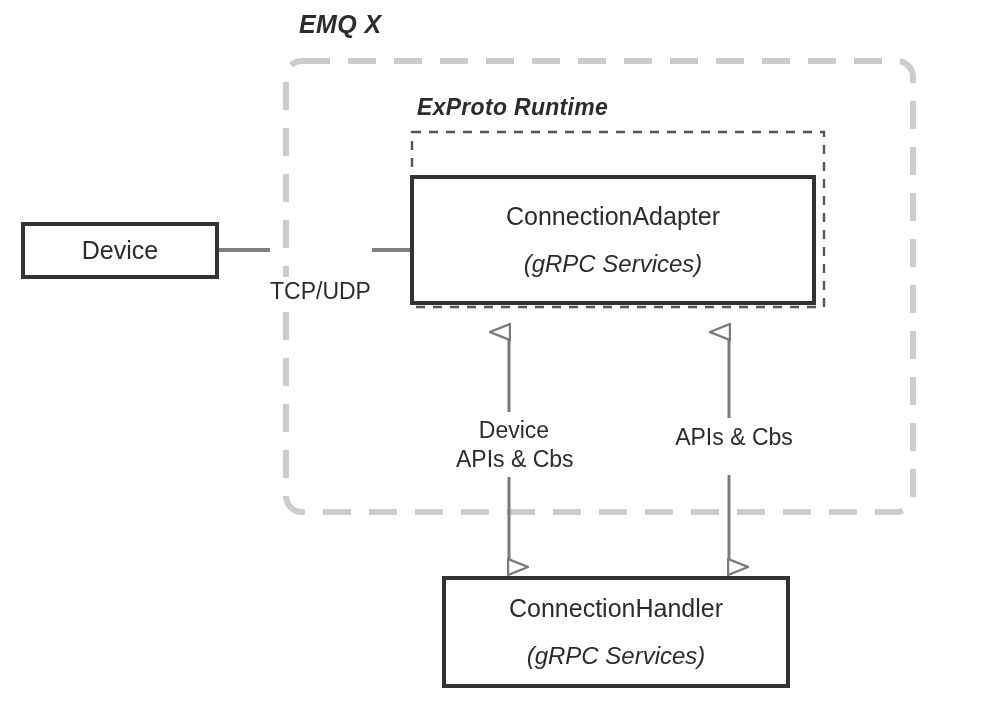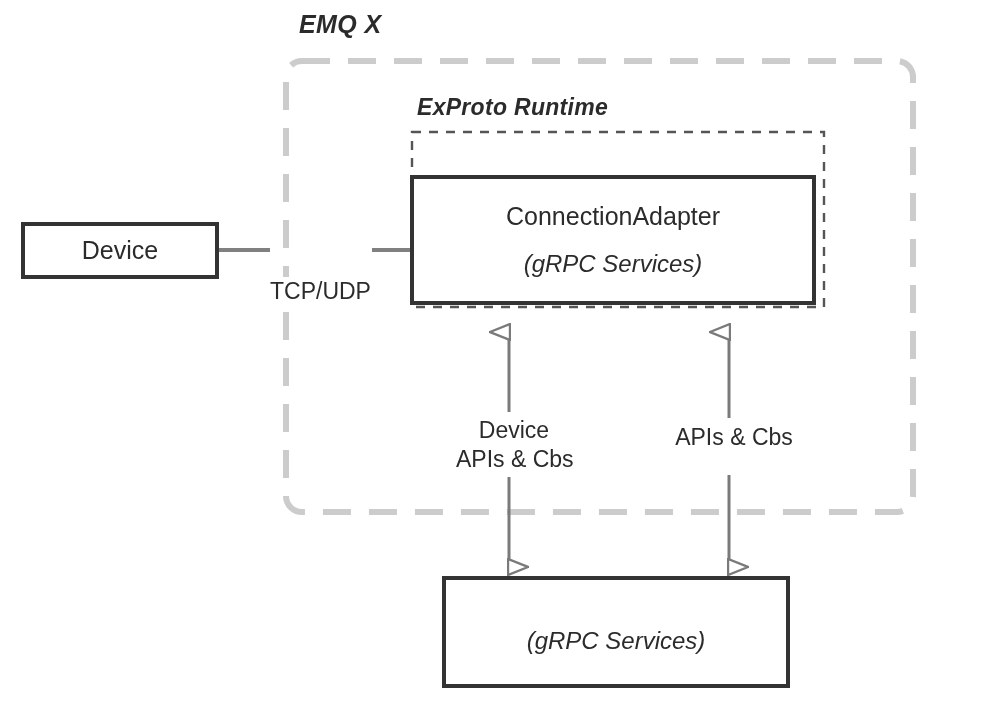--- a/index.html
+++ b/index.html
@@ -170,20 +170,21 @@
   <div class="node-box" id="device-box">
     <div class="node-title">Device</div>
   </div>
 
   <div class="node-box" id="connection-adapter-box">
     <div class="node-title">ConnectionAdapter</div>
     <div class="node-sub">(gRPC Services)</div>
   </div>
 
   <div class="node-box" id="connection-handler-box">
+    <div class="node-title">ConnectionHandler</div>
     <div class="node-sub">(gRPC Services)</div>
   </div>
 
   <div class="edge-label" id="tcpudp-label">TCP/UDP</div>
 
   <div class="edge-label" id="socket-label">
     <div>Device</div>
     <div>APIs &amp; Cbs</div>
   </div>
 

